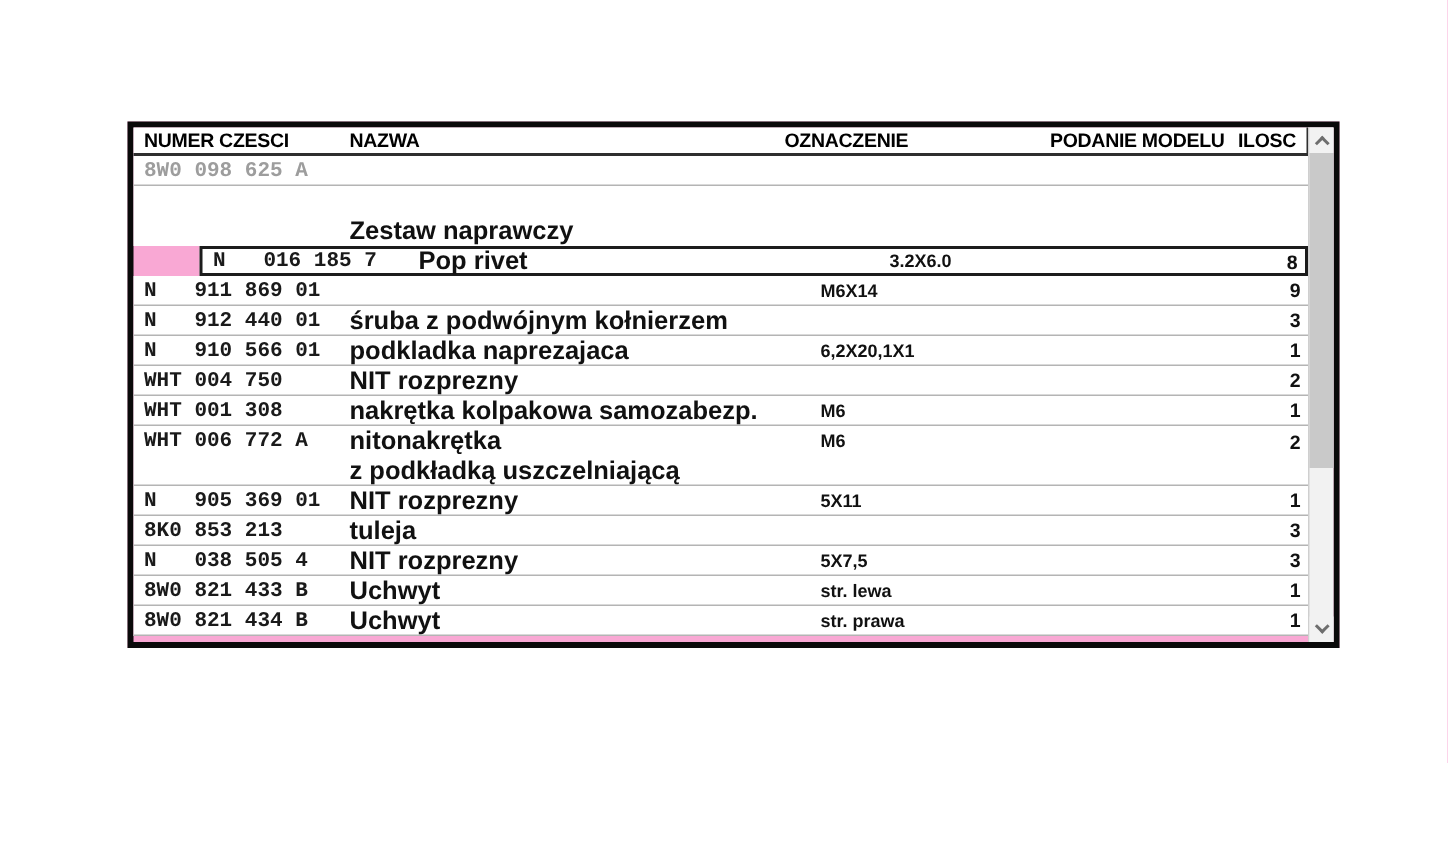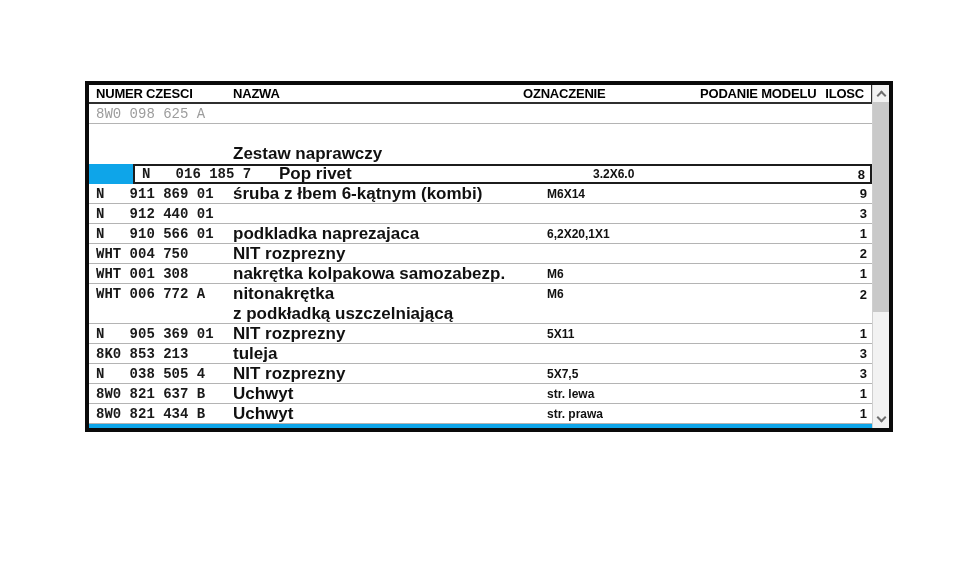--- a/index.html
+++ b/index.html
@@ -3,21 +3,21 @@
 <meta charset="utf-8">
 <style>
   html,body{margin:0;padding:0;}
   body{
     width:965px;height:562px;overflow:hidden;position:relative;
     background:#ffffff;
     font-family:"Liberation Sans",sans-serif;
   }
   .table{
     position:absolute;left:85px;top:81px;width:808px;height:351px;
-    border:4px solid #0a0a0a;background:#0ea5e9;box-sizing:border-box;
+    border:4px solid #0a0a0a;background:#f9a8d4;box-sizing:border-box;
   }
   
   .header{
     position:absolute;left:0;top:0;width:782px;height:17px;
     border-bottom:2px solid #2f2f2f;border-right:1px solid #2f2f2f;
     background:#ffffff;
   }
   .h{
     position:absolute;top:0;height:17px;line-height:17px;
     font-weight:bold;font-size:13px;color:#000;letter-spacing:-0.2px;white-space:nowrap;
@@ -32,21 +32,21 @@
   .row{position:relative;height:20px;box-sizing:border-box;background:#ffffff;}
   .row.sep{border-bottom:1px solid #b4b4b4;}
   .row.selected{border:2px solid #1c1c1c;margin-left:44px;}
   .row span{
     position:absolute;top:0;bottom:0;display:flex;align-items:center;white-space:nowrap;
   }
   .c-part{
     left:7px;font-family:"Liberation Mono","DejaVu Sans Mono",monospace;
     font-weight:bold;font-size:14px;white-space:pre !important;color:#1a1a1a;
   }
-  .row.muted .c-part{color:#9d9d9d;font-weight:normal;}
+  .row.muted .c-part{color:#9d9d9d;font-weight:bold;}
   .c-name{left:144px;font-weight:bold;font-size:17px;color:#111;}
   .c-ozn{left:458px;font-weight:bold;font-size:12px;color:#111;text-align:center;}
   .c-qty{right:5px;font-weight:bold;font-size:13px;color:#111;}
   
   .scrollbar{
     position:absolute;top:0;right:0;width:17px;height:343px;
     background:#f2f2f2;border-left:1px solid #cfcfcf;box-sizing:border-box;
   }
   .sb-btn{
     position:absolute;left:0;width:16px;height:17px;
@@ -92,26 +92,26 @@
         <span class="c-qty"></span>
       </div>
       <div class="row selected">
         <span class="c-part">N   016 185 7</span>
         <span class="c-name">Pop rivet</span>
         <span class="c-ozn">3.2X6.0</span>
         <span class="c-qty">8</span>
       </div>
       <div class="row normal sep">
         <span class="c-part">N   911 869 01</span>
-        <span class="c-name">śruba z łbem 6-kątnym (kombi)</span>
         <span class="c-ozn">M6X14</span>
         <span class="c-qty">9</span>
       </div>
       <div class="row normal sep">
         <span class="c-part">N   912 440 01</span>
+        <span class="c-name">śruba z podwójnym kołnierzem</span>
         <span class="c-ozn"></span>
         <span class="c-qty">3</span>
       </div>
       <div class="row normal sep">
         <span class="c-part">N   910 566 01</span>
         <span class="c-name">podkladka naprezajaca</span>
         <span class="c-ozn">6,2X20,1X1</span>
         <span class="c-qty">1</span>
       </div>
       <div class="row normal sep">
@@ -150,21 +150,21 @@
         <span class="c-ozn"></span>
         <span class="c-qty">3</span>
       </div>
       <div class="row normal sep">
         <span class="c-part">N   038 505 4</span>
         <span class="c-name">NIT rozprezny</span>
         <span class="c-ozn">5X7,5</span>
         <span class="c-qty">3</span>
       </div>
       <div class="row normal sep">
-        <span class="c-part">8W0 821 637 B</span>
+        <span class="c-part">8W0 821 433 B</span>
         <span class="c-name">Uchwyt</span>
         <span class="c-ozn">str. lewa</span>
         <span class="c-qty">1</span>
       </div>
       <div class="row normal sep">
         <span class="c-part">8W0 821 434 B</span>
         <span class="c-name">Uchwyt</span>
         <span class="c-ozn">str. prawa</span>
         <span class="c-qty">1</span>
       </div>

